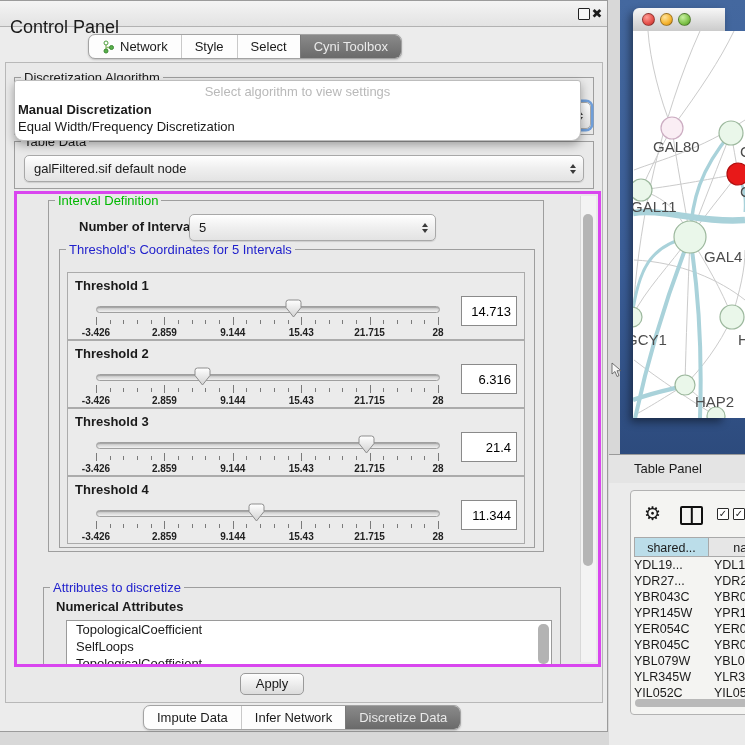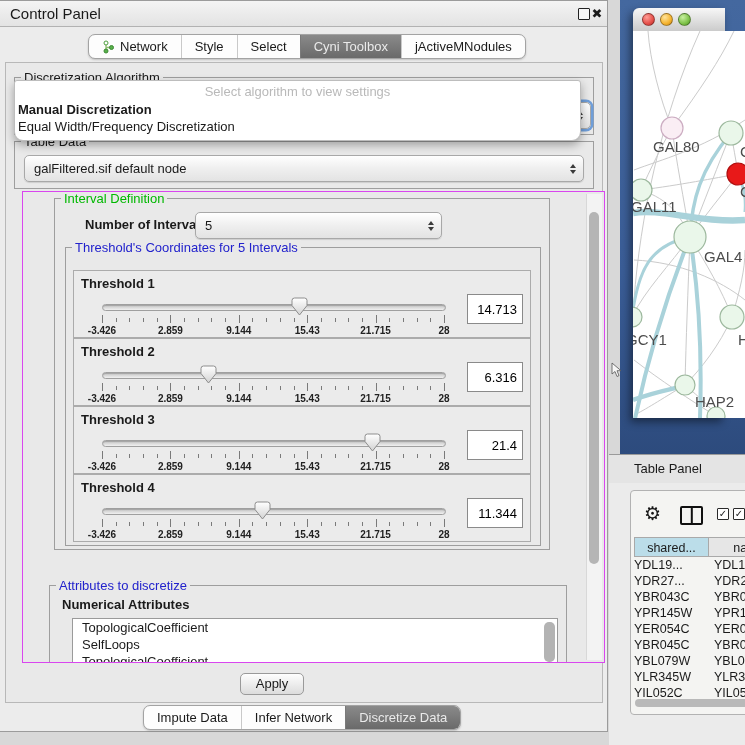--- a/index.html
+++ b/index.html
@@ -3,21 +3,21 @@
 <meta charset="utf-8">
 <style>
   html,body{margin:0;padding:0;}
   #screen{position:relative;width:745px;height:745px;background:#d8d8d8;overflow:hidden;
           font-family:"Liberation Sans","DejaVu Sans",sans-serif;color:#1a1a1a;}
   .abs{position:absolute;}
 
   
   #control-window{left:0;top:0;width:607px;height:730px;background:#ececec;border:1px solid #9b9b9b;border-left:none;}
   #titlebar{left:0;top:0;width:100%;height:25px;background:linear-gradient(#f4f4f4,#e3e3e3);border-bottom:1px solid #b2b2b2;}
-  #win-title{left:10px;top:0;line-height:25px;font-size:15px;}
+  #win-title{left:10px;top:14px;line-height:25px;font-size:18px;}
   #float-btn{right:17px;top:7px;width:10px;height:10px;border:1.6px solid #222;border-radius:1px;background:#f6f6f6;}
   #close-btn{right:2px;top:4px;width:16px;font-size:13px;font-weight:bold;line-height:17px;text-align:center;}
 
   .segbar{display:inline-flex;height:23px;background:#fdfdfd;border:1px solid #a3a3a3;border-radius:7px;
           overflow:hidden;font-size:13px;box-shadow:0 1px 2px rgba(0,0,0,.18);align-items:stretch;}
   .seg{display:flex;align-items:center;padding:0 13px;border-left:1px solid #c9c9c9;gap:5px;white-space:nowrap;}
   .seg:first-child{border-left:none;}
   .seg.sel{background:linear-gradient(#8a8a8a,#6a6a6a);color:#eaeaea;border-left-color:#7a7a7a;}
   #tabbar{left:88px;top:33px;}
   #bottom-tabbar{left:143px;top:704px;}
@@ -37,21 +37,21 @@
   .tri-up{width:0;height:0;border-left:3.5px solid transparent;border-right:3.5px solid transparent;border-bottom:4.5px solid #3a3a3a;}
   .tri-dn{width:0;height:0;border-left:3.5px solid transparent;border-right:3.5px solid transparent;border-top:4.5px solid #3a3a3a;}
 
   
   #algo-popup{left:8px;top:17px;width:565px;height:59px;background:#fff;border:1px solid #bdbdbd;
               border-radius:3px 3px 9px 9px;box-shadow:0 4px 10px rgba(0,0,0,.32);z-index:60;font-size:13px;}
   #algo-hint{left:0;top:3px;width:100%;text-align:center;color:#b9b9b9;}
   .algo-opt{left:3px;white-space:nowrap;}
 
   
-  #scrollpane{left:16px;top:128px;width:581px;height:470px;border:1px solid #d946ef;background:#e9e9e9;overflow:hidden;}
+  #scrollpane{left:8px;top:128px;width:581px;height:470px;border:3px solid #d946ef;background:#e9e9e9;overflow:hidden;}
   .vscroll{position:absolute;right:2px;top:2px;bottom:2px;width:15px;background:#f3f3f3;border-left:1px solid #d8d8d8;}
   .vthumb{position:absolute;left:2px;width:10px;border-radius:5px;background:#b5b5b5;}
 
   
   .thr-box{position:absolute;left:7px;width:456px;height:66px;background:#ebebeb;border:1px solid #ababab;}
   .thr-title{position:absolute;left:7px;top:5px;font-size:13px;font-weight:bold;}
   .slider{position:absolute;left:28px;top:26px;width:342px;height:38px;}
   .track{position:absolute;left:0;top:7px;width:100%;height:5px;border:1px solid #9f9f9f;border-radius:4px;
          background:linear-gradient(#c3c3c3,#f0f0f0);box-shadow:inset 0 1px 1px rgba(0,0,0,.18);}
   .thr-handle{position:absolute;top:0;}
@@ -133,23 +133,20 @@
         <span>Network</span>
       </div>
       <div class="seg">
           <span>Style</span>
         </div>
       <div class="seg">
           <span>Select</span>
         </div>
       <div class="seg sel">
           <span>Cyni Toolbox</span>
-        </div>
-      <div class="seg">
-          <span>jActiveMNodules</span>
         </div>
     </div>
 
     <div class="abs" id="content">
 
       <div class="grp" id="grp-da" style="left:8px;top:14px;width:578px;height:56px;">
         <div class="grp-label">Discretization Algorithm</div>
         <div class="combo focus" style="left:12px;top:24px;width:553px;height:25px;">
           <span class="spinner">
               <i class="tri-up"></i>

